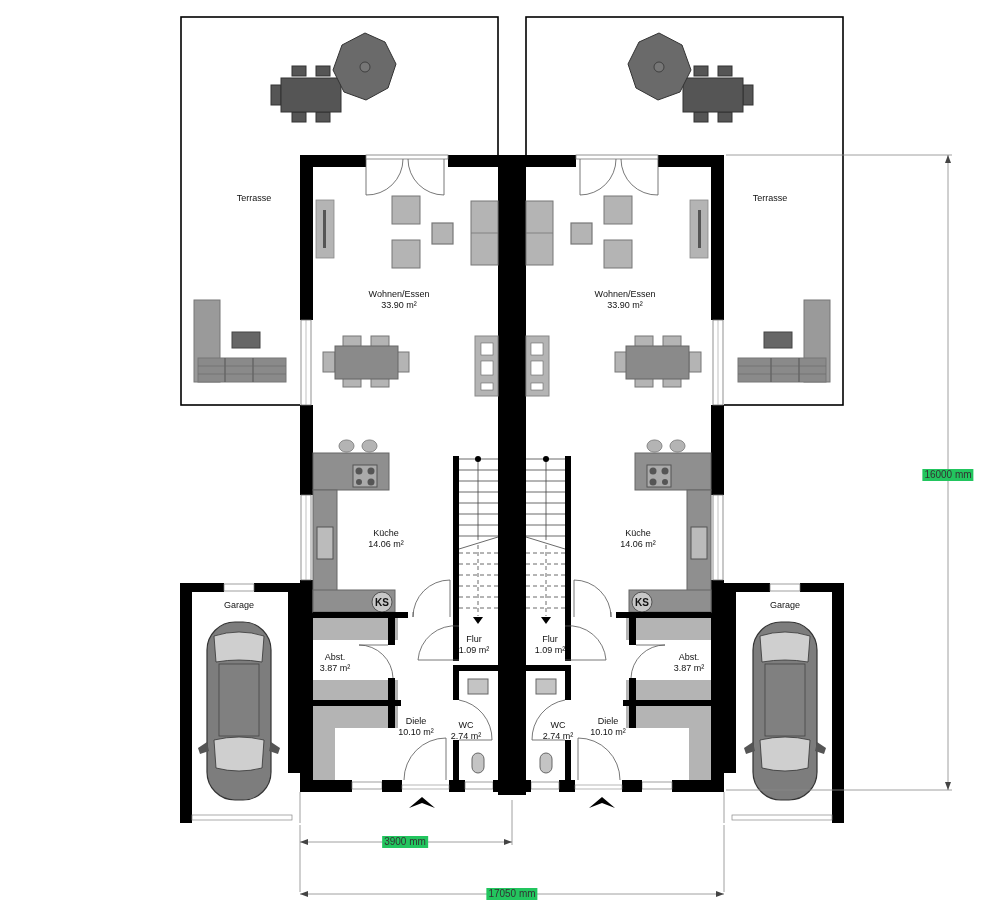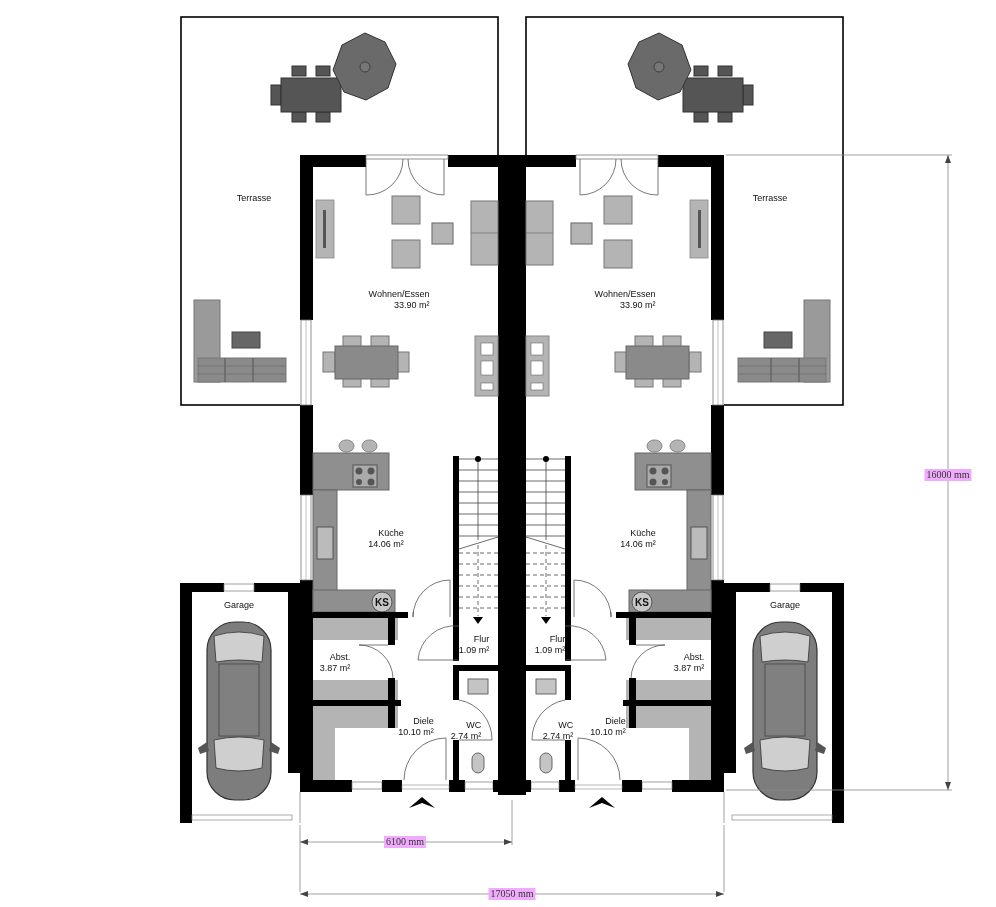--- a/index.html
+++ b/index.html
@@ -1,20 +1,20 @@
 <!DOCTYPE html>
 <html><head>
 <meta charset="utf-8">
 <style>
   html,body{margin:0;padding:0;background:#fff;}
   body{width:996px;height:907px;position:relative;overflow:hidden;font-family:"Liberation Sans",sans-serif;}
   svg{position:absolute;left:0;top:0;}
-  .lbl{position:absolute;font-family:"Liberation Sans",sans-serif;font-size:9px;color:#111;text-align:right;line-height:11px;white-space:nowrap;transform:translateX(-50%);}
+  .lbl{position:absolute;font-family:"Liberation Sans",sans-serif;font-size:9px;color:#111;text-align:center;line-height:11px;white-space:nowrap;transform:translateX(-50%);}
   .lbl .t{display:block;}
-  .dim{position:absolute;font-family:Liberation Serif, serif;font-size:10px;color:#333;background:#f0abfc;padding:0 2px;white-space:nowrap;transform:translate(-50%,-50%);line-height:12px;}
+  .dim{position:absolute;font-family:Liberation Sans, sans-serif;font-size:10px;color:#333;background:#22c55e;padding:0 2px;white-space:nowrap;transform:translate(-50%,-50%);line-height:12px;}
 </style>
 </head>
 <body>
 
 <svg width="996" height="907" viewBox="0 0 996 907">
   <defs>
     <g id="unitL">
 
       <rect x="181" y="17" width="317" height="388" fill="none" stroke="#000" stroke-width="1.6"></rect>
       <rect x="182" y="155" width="118" height="249" fill="#fff"></rect>
@@ -247,15 +247,15 @@
     <span class="t">10.10 m²</span>
   </div>
 <div class="lbl" style="left:558px;top:720px;">
     <span class="t">WC</span>
     <span class="t">2.74 m²</span>
   </div>
 <div class="lbl" style="left:785px;top:600px;">
     <span class="t">Garage</span>
   </div>
 
-<div class="dim" style="left:405px;top:842px;">6100 mm</div>
+<div class="dim" style="left:405px;top:842px;">3900 mm</div>
 <div class="dim" style="left:512px;top:894px;">17050 mm</div>
 <div class="dim" style="left:948px;top:475px;">16000 mm</div>
 
 </body></html>

